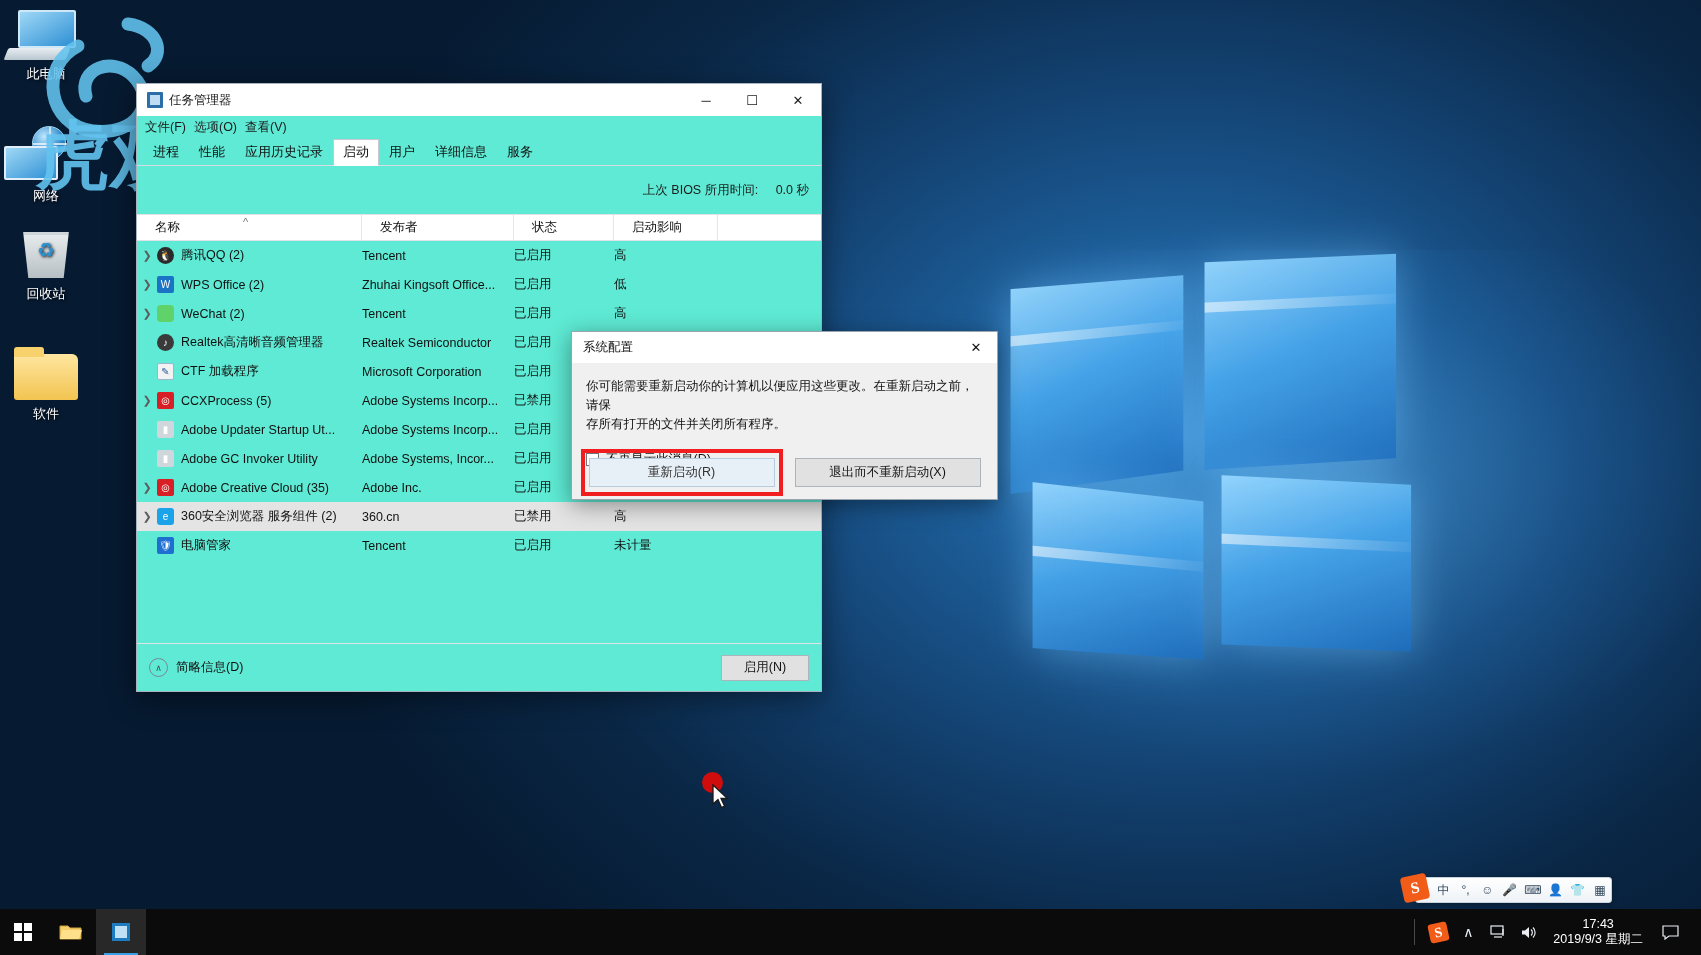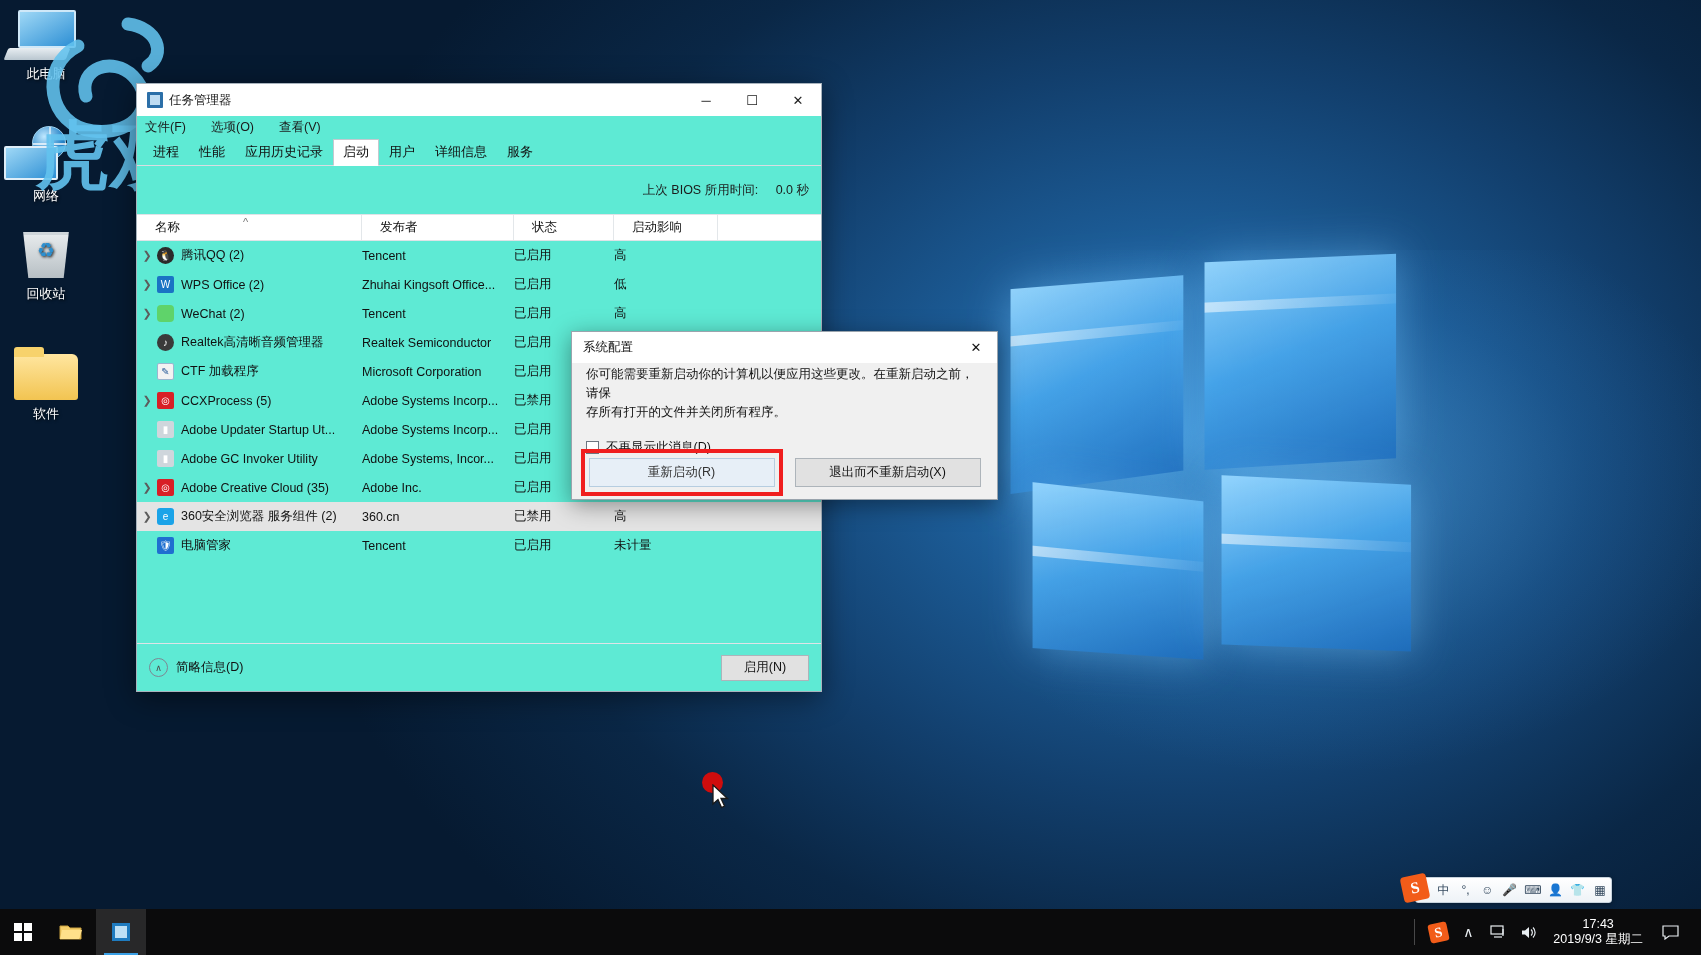--- a/index.html
+++ b/index.html
@@ -119,21 +119,21 @@
     box-shadow: 0 6px 28px rgba(0,0,0,0.45);
     font-size: 12.5px; color: #0d0d0d;
   }
   #tm-titlebar { height: 32px; display:flex; align-items:center; background:#ffffff; }
   #tm-titlebar .tm-icon { width: 16px; height:16px; margin: 0 6px 0 10px; background:#2c6fa8; position:relative; border-radius:1px;}
   #tm-titlebar .tm-icon:after{content:"";position:absolute;left:3px;top:3px;right:3px;bottom:3px;background:#bfdcf2;}
   #tm-title { font-size: 12.5px; color:#1b1b1b; }
   .wbtns { margin-left:auto; display:flex; height:32px; }
   .wbtn { width: 46px; height: 32px; display:flex; align-items:center; justify-content:center; color:#222; font-size: 13px; }
 
-  #tm-menubar { height: 22px; padding-left: 8px; display:flex; gap: 25px; align-items:center; font-size:12.5px; color:#1b1b1b; }
+  #tm-menubar { height: 22px; padding-left: 8px; display:flex; gap: 8px; align-items:center; font-size:12.5px; color:#1b1b1b; }
 
   #tm-tabs { height: 28px; display:flex; align-items:flex-end; padding-left: 6px; border-bottom: 1px solid #d9dde1; }
   .tm-tab { padding: 3px 9px 4px 9px; font-size: 13px; color:#111; border: 1px solid transparent; position:relative; top:1px; }
   .tm-tab.active { background:#fff; border: 1px solid #c3c9cf; border-bottom-color:#fff; }
 
   #tm-bios { height: 48px; position: relative; }
   #tm-bios .biostxt { position:absolute; right: 12px; top: 16px; font-size:12.5px; color:#1b1b1b; }
   #tm-bios .biosval { margin-left: 14px; }
 
   #tm-colhead { display:flex; height: 27px; border-top:1px solid #dfe3e7; border-bottom:1px solid #dfe3e7;
@@ -169,21 +169,21 @@
                font-size:12.5px; display:flex; align-items:center; justify-content:center; color:#111; }
 
   
   #sysconf {
     position:absolute; left: 571px; top: 331px; width: 427px; height: 169px;
     background:#f0f0f0; border:1px solid #9aa4ad; box-shadow: 0 5px 22px rgba(0,0,0,0.40);
     font-size:12.5px; color:#111;
   }
   #sc-title { height: 31px; background:#fff; display:flex; align-items:center; padding-left: 11px; font-size:12.5px; }
   #sc-close { margin-left:auto; width: 42px; height: 31px; display:flex; align-items:center; justify-content:center; font-size:13px; }
-  #sc-body { padding: 2px 14px 0 14px; }
+  #sc-body { padding: 14px 14px 0 14px; }
   #sc-text { line-height: 19px; font-size:12.5px; color:#111; }
   #sc-check { display:flex; align-items:center; gap: 7px; margin-top: 17px; font-size:12.5px; }
   #sc-check .box { width: 13px; height: 13px; border:1px solid #6d7680; background:#fff; }
   #sc-buttons { position:absolute; left:0; right:0; bottom: 12px; display:flex; justify-content:center; gap: 20px; }
   .sc-btn { height: 29px; display:flex; align-items:center; justify-content:center; font-size:12.5px; }
   #btn-restart { width: 186px; background:#e7eff7; border:1px solid #b6cde0; color:#333; }
   #btn-exit { width: 186px; background:#e1e1e1; border:1px solid #adb4ba; color:#111; }
   #btn-restart-wrap { position:relative; }
   #highlight-box { position:absolute; left:-8px; top:-9px; width: 202px; height: 47px;
                    border: 4px solid #f01e1e; pointer-events:none; }

